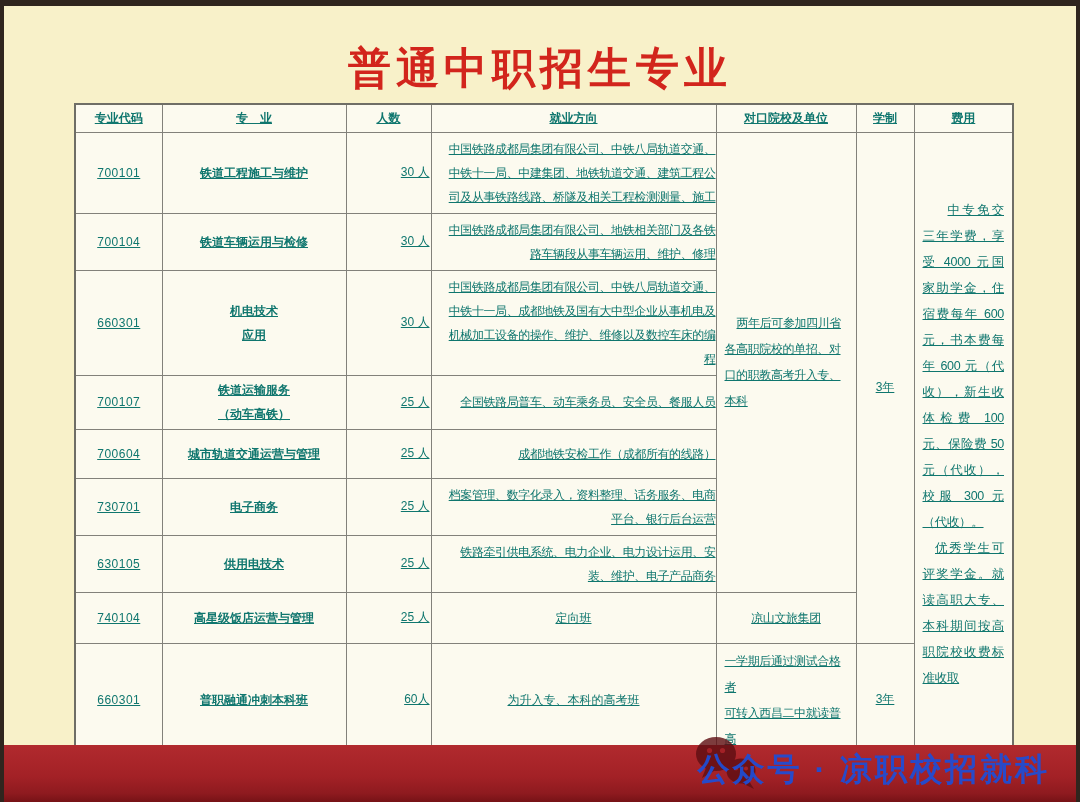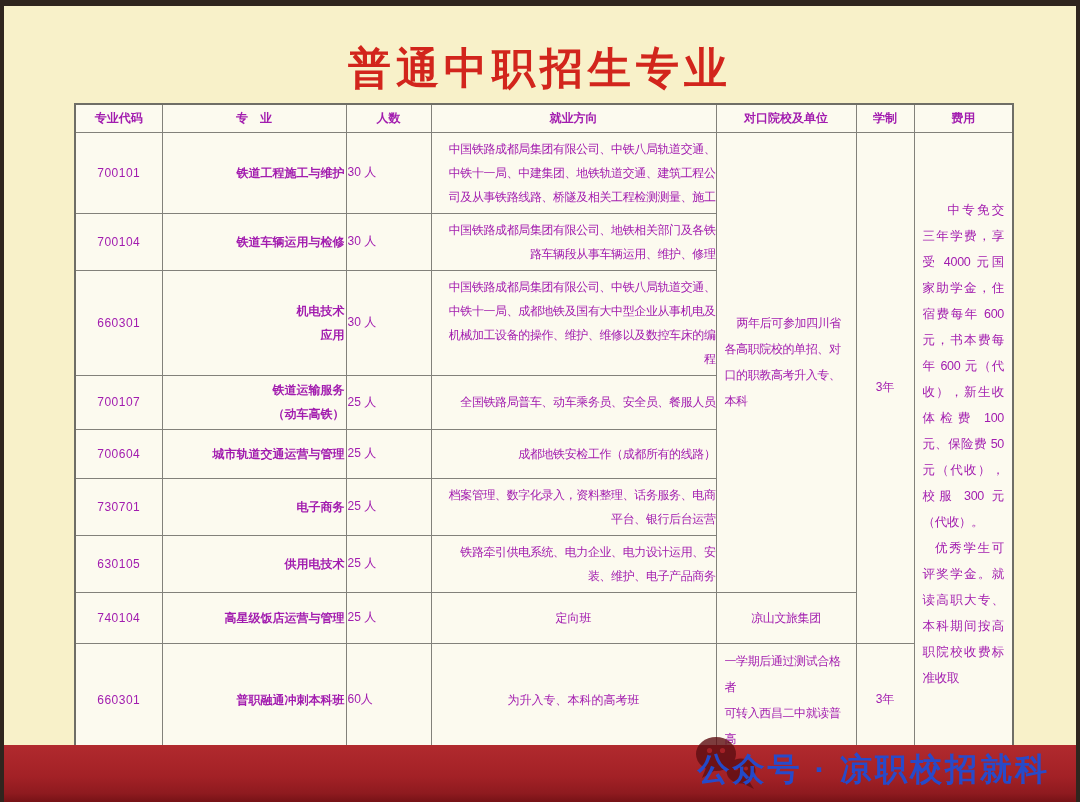--- a/index.html
+++ b/index.html
@@ -12,27 +12,27 @@
   .title{
     position:absolute;left:0;top:34px;width:100%;text-align:center;
     font-size:43px;font-weight:bold;letter-spacing:5px;color:#d2251c;
   }
   table.sheet{
     position:absolute;left:70px;top:97px;width:938px;
     border-collapse:collapse;table-layout:fixed;background:#fcfaef;
   }
   table.sheet td,table.sheet th{
     border:1px solid #82817a;vertical-align:middle;
-    color:#a21caf;font-size:12px;overflow:hidden;
+    color:#0f766e;font-size:12px;overflow:hidden;text-decoration:underline;
   }
   table.sheet{border:2px solid #6f6e66;}
   th.hd{font-size:14px;font-weight:bold;text-align:center;padding:2px;}
   td.code{text-align:center;font-size:13.5px;letter-spacing:.5px;}
-  td.major{text-align:right;font-size:13.5px;font-weight:bold;color:#c5352a;line-height:24px;}
-  td.count{text-align:left;font-size:13px;}
+  td.major{text-align:center;font-size:13.5px;font-weight:bold;color:#c5352a;line-height:24px;}
+  td.count{text-align:right;font-size:13px;}
   td.dir{text-align:right;padding:4px 0;line-height:24px;letter-spacing:-.4px;}
   td.dir-center{text-align:center;padding:4px 6px;line-height:24px;}
   td.cp{text-align:left;padding:4px 8px;line-height:26px;letter-spacing:-.4px;}
   td.cp-center{text-align:center;padding:13px 6px;line-height:24px;letter-spacing:-.4px;}
   td.cp-merged{text-indent:1em;margin-top:40px;}
   td.dur{text-align:center;font-size:13.5px;}
   td.fee{padding:4px 8px;line-height:26px;vertical-align:middle;letter-spacing:-.3px;margin-top:11px;}
   td.fee p{margin:0;text-align:justify;font-size:12.5px;}
   td.fee p.p1{text-indent:2em;}
   td.fee p.p2{text-indent:1em;}

